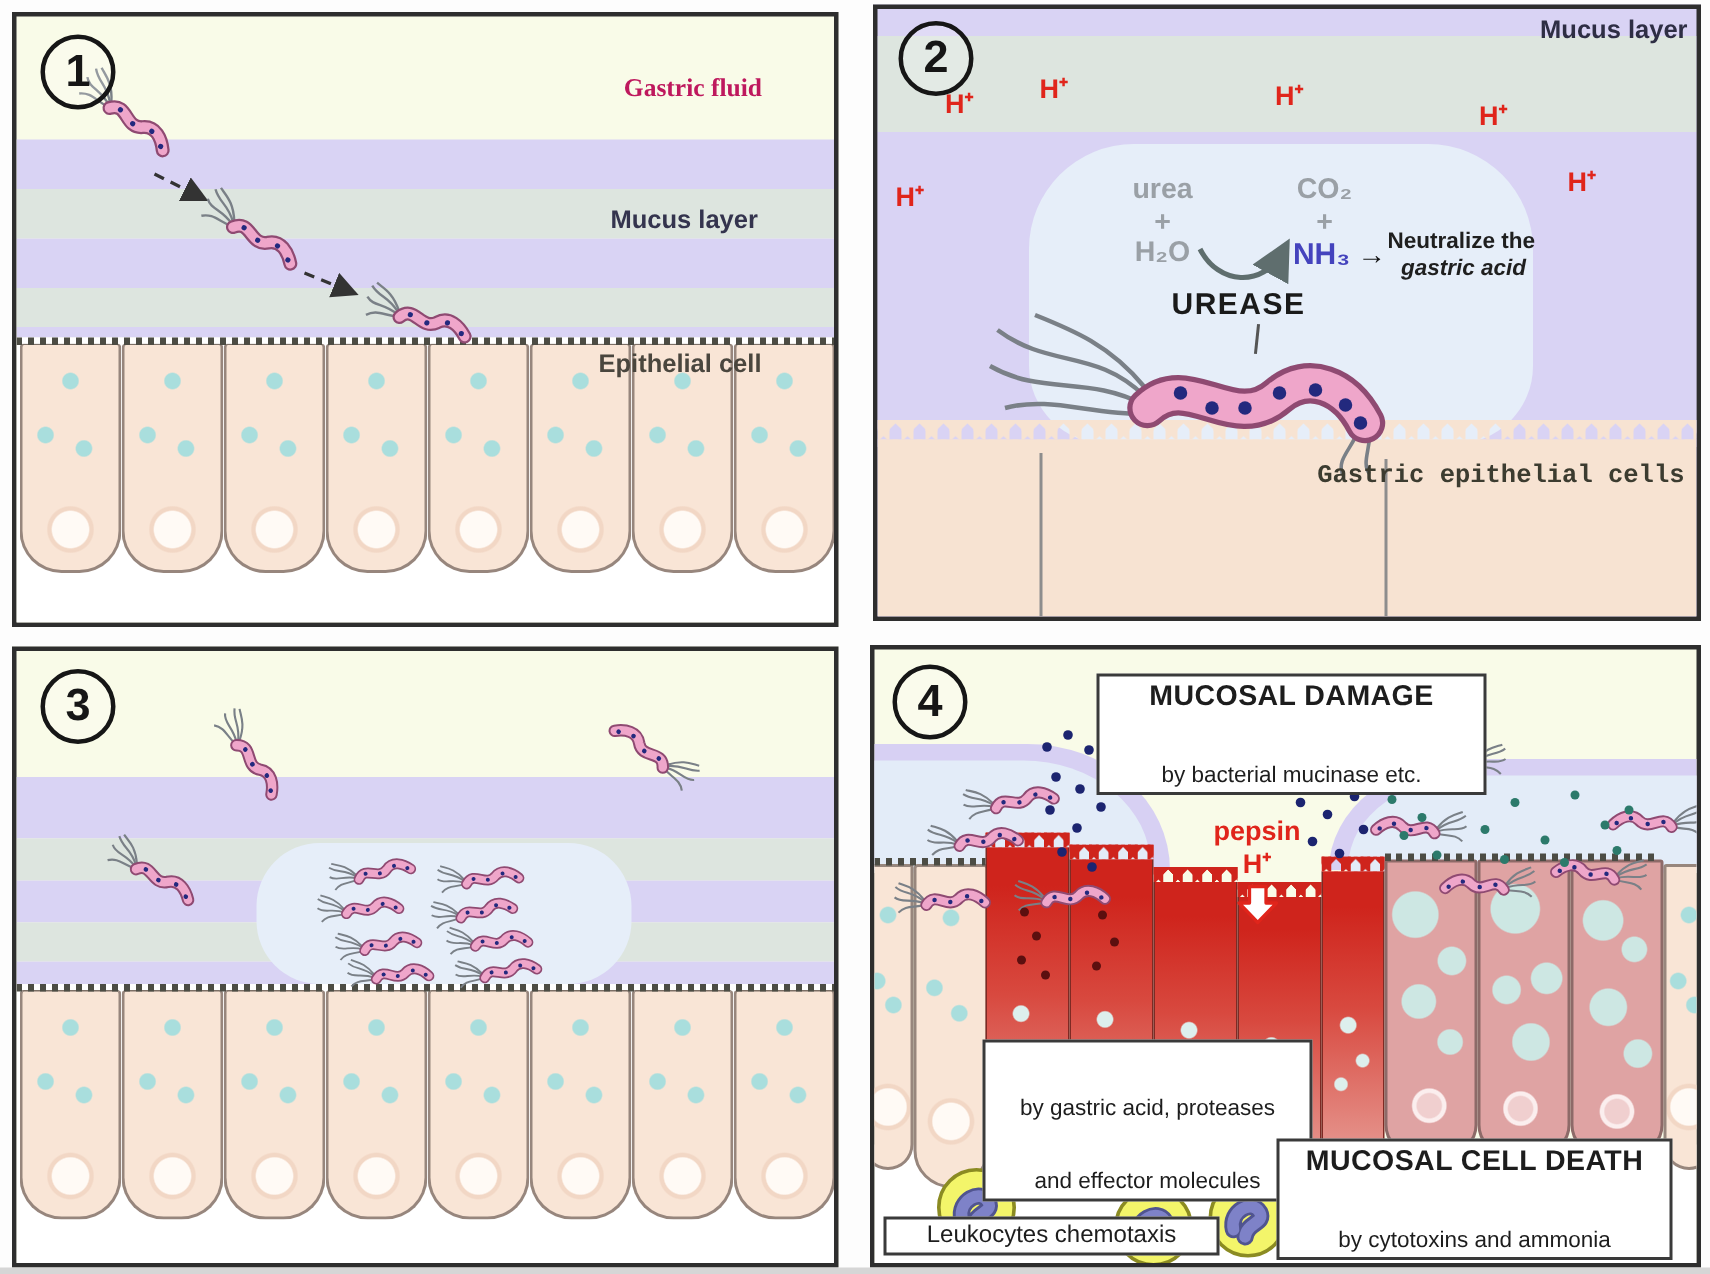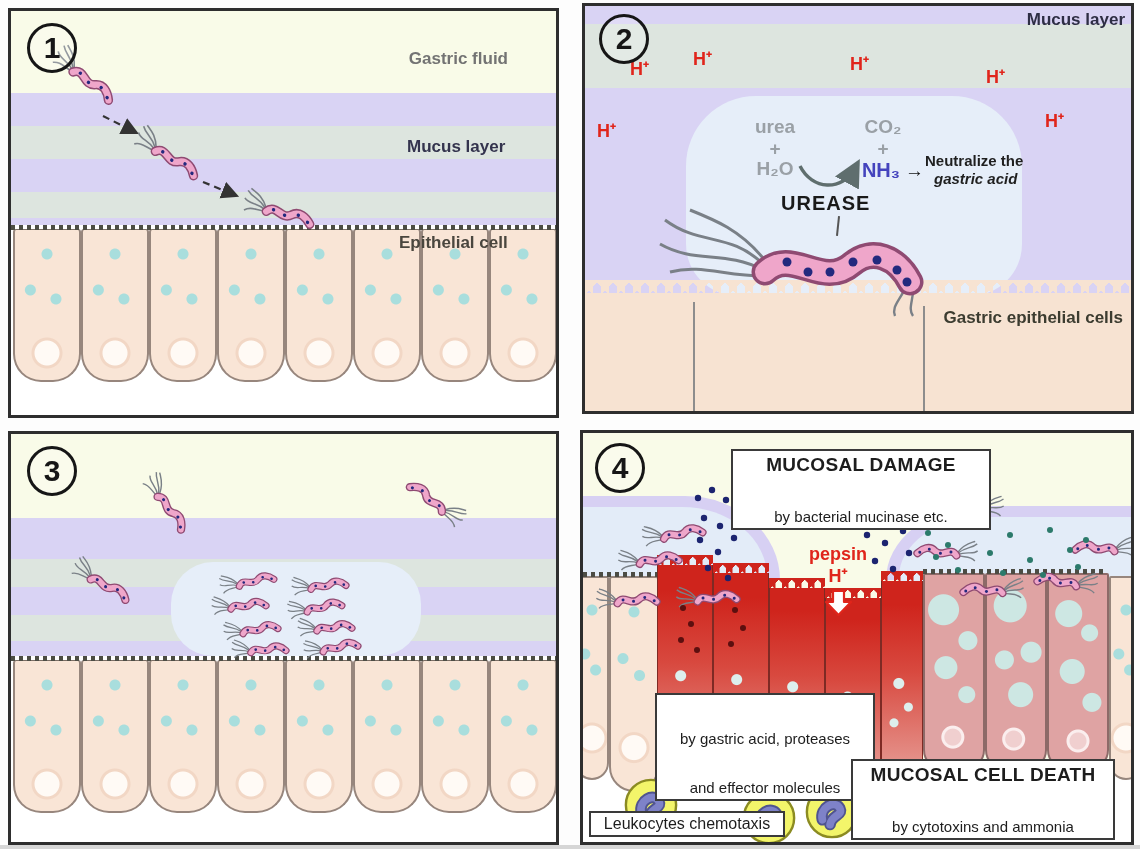--- a/index.html
+++ b/index.html
@@ -136,21 +136,21 @@
     <div class="brush" style="top:0;"></div>
     <div class="cell" style="left:2px;width:64px;"></div>
     <div class="cell" style="left:70px;width:64px;"></div>
     <div class="cell" style="left:138px;width:64px;"></div>
     <div class="cell" style="left:206px;width:64px;"></div>
     <div class="cell" style="left:274px;width:64px;"></div>
     <div class="cell" style="left:342px;width:64px;"></div>
     <div class="cell" style="left:410px;width:64px;"></div>
     <div class="cell" style="left:478px;width:64px;"></div>
   </div>
-  <span class="lbl" style="right:48px;top:38px;color:#737373;">Gastric fluid</span>
+  <span class="lbl" style="right:48px;top:38px;color:#be185d;font-family:Liberation Serif, serif;">Gastric fluid</span>
   <span class="lbl" style="left:396px;top:126px;color:#34344e;">Mucus layer</span>
   <span class="lbl" style="left:388px;top:222px;color:#4a463e;">Epithelial cell</span>
   <svg class="bact" style="left:35px;top:50px;width:80px;height:36px;transform:rotate(36deg);">
       <use href="#bact"></use>
     </svg>
   <svg class="darr" style="left:88px;top:100px;" width="46" height="28">
     <line x1="4" y1="5" x2="36" y2="21" stroke="#333" stroke-width="2.2" stroke-dasharray="7 5" marker-end="url(#ah)"></line>
   </svg>
   <svg class="bact" style="left:118px;top:128px;width:80px;height:36px;transform:rotate(30deg);">
       <use href="#bact"></use>
@@ -211,21 +211,21 @@
       <circle cx="208" cy="60" r="4.5"></circle>
         <circle cx="232" cy="58" r="4.5"></circle>
         <circle cx="252" cy="68" r="4.5"></circle>
         <circle cx="262" cy="80" r="4.5"></circle>
     </g>
   </svg>
 
   <div class="p2-epi"></div>
   <div class="vline" style="left:108px;top:296px;bottom:0;"></div>
   <div class="vline" style="left:338px;top:300px;bottom:0;"></div>
-  <span class="lbl" style="right:8px;top:302px;color:#3c3c30;z-index:26;">Gastric epithelial cells</span>
+  <span class="lbl" style="right:8px;top:302px;color:#3c3c30;z-index:26;font-family:Liberation Mono, monospace;">Gastric epithelial cells</span>
 </div>
 
 <div class="panel" id="p3">
   <div class="badge" style="left:16px;top:12px;">3</div>
   <div class="stripe lav" style="top:84px;height:41px;"></div>
   <div class="stripe grn" style="top:125px;height:28px;"></div>
   <div class="stripe lav" style="top:153px;height:28px;"></div>
   <div class="stripe grn" style="top:181px;height:26px;"></div>
   <div class="stripe lav" style="top:207px;height:15px;"></div>
   <div class="blob" style="left:160px;top:128px;width:250px;height:94px;border-radius:42px;z-index:8;"></div>
@@ -432,18 +432,18 @@
     <div class="s">by bacterial mucinase etc.</div>
   </div>
   <div class="label-box" style="left:72px;top:260px;width:200px;">
     <div class="s">by gastric acid, proteases</div>
     <div class="s">and effector molecules</div>
   </div>
   <div class="label-box" style="left:268px;top:326px;width:244px;">
     <div class="t">MUCOSAL CELL DEATH</div>
     <div class="s">by cytotoxins and ammonia</div>
   </div>
-  <div class="label-box" style="left:6px;top:378px;width:192px;padding:2px 0;">
+  <div class="label-box" style="left:6px;top:378px;width:192px;padding:2px 14px;">
     <div style="font-size:16px;">Leukocytes chemotaxis</div>
   </div>
 </div>
 
 <div class="bottom-strip"></div>
 
 </body></html>

